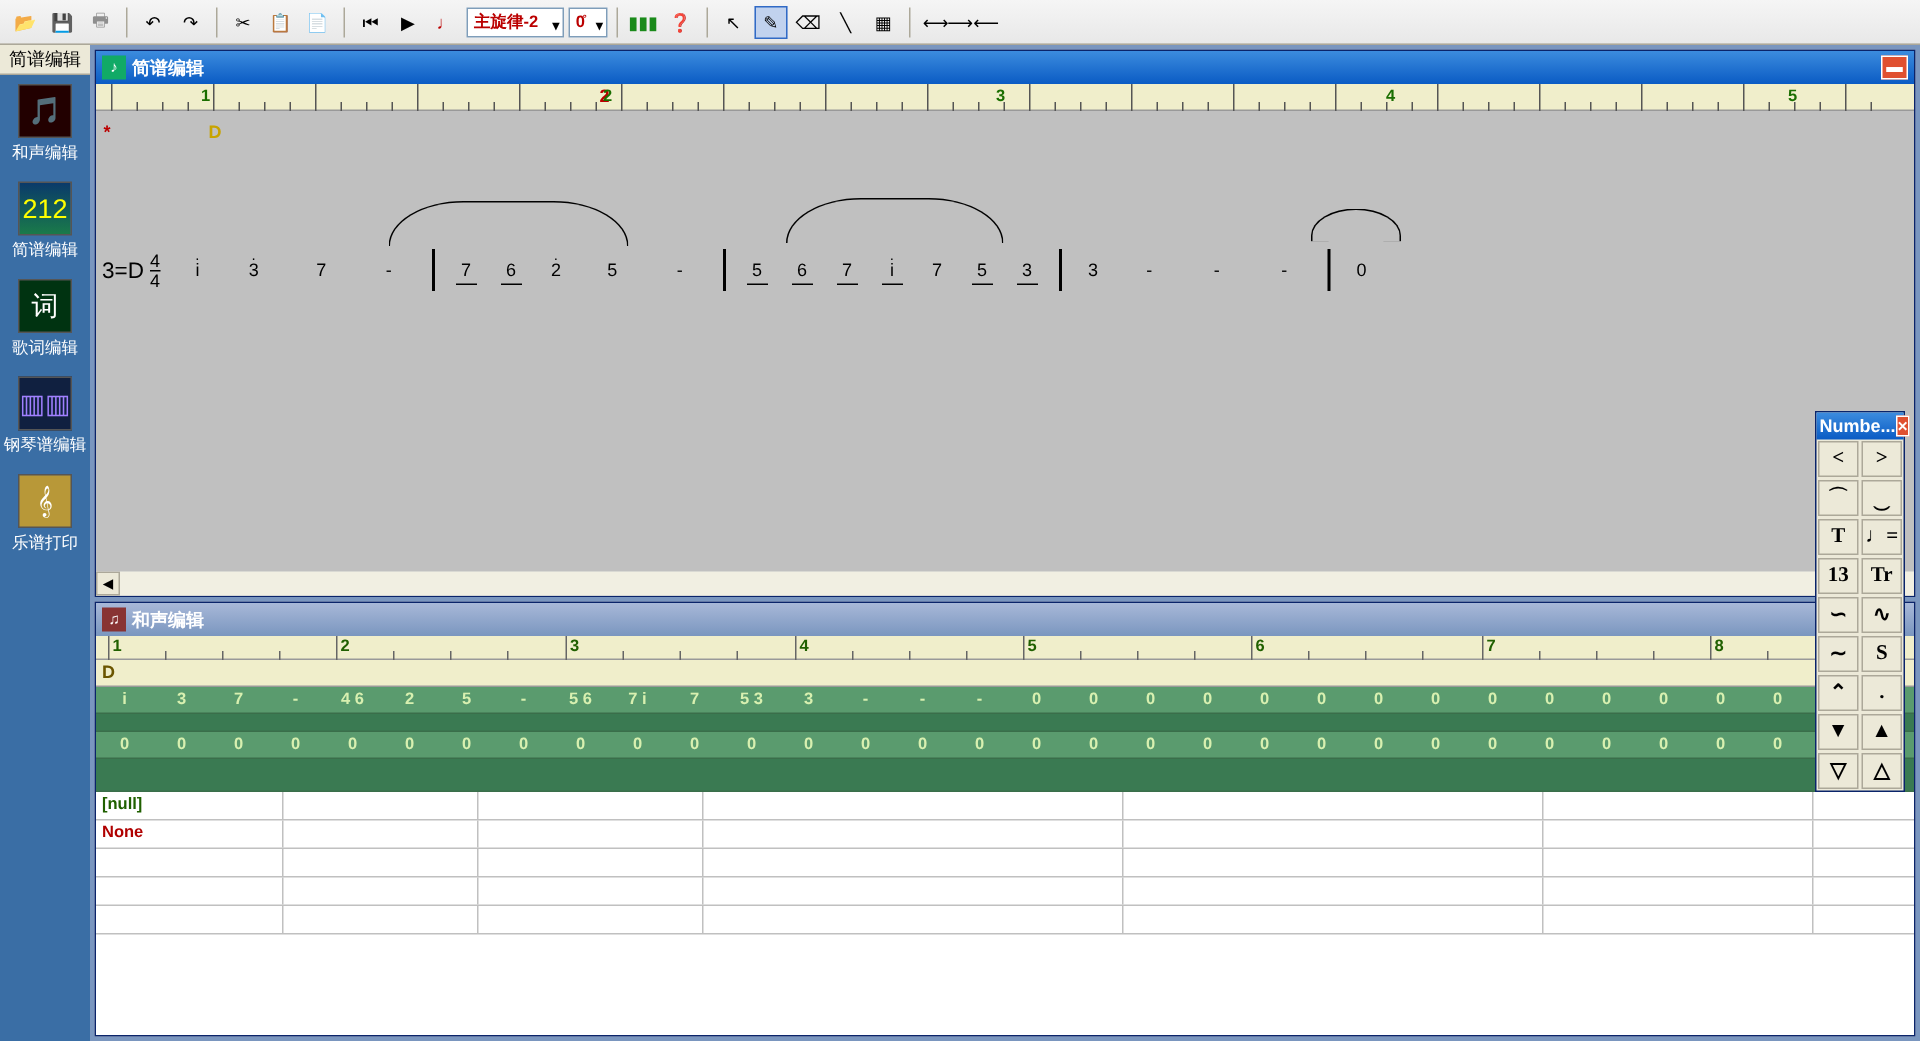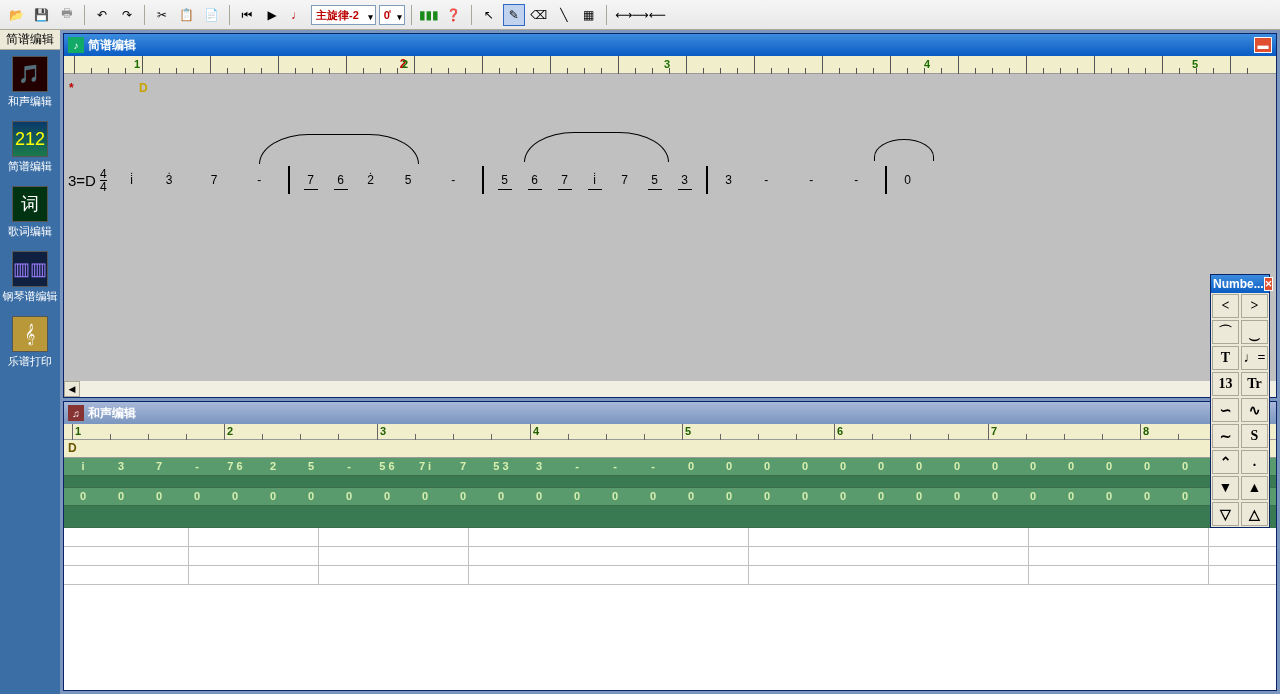--- a/index.html
+++ b/index.html
@@ -323,21 +323,21 @@
               <div class="bl" style="left: 1114px; height: 6px; top: 10px;"></div>
               <div class="bl" style="left: 1152px; height: 6px; top: 10px;"></div>
               <div class="bl" style="left: 1190px; height: 6px; top: 10px;"></div>
             </div>
           <div class="krow">D</div>
           <div class="hrow g1" id="hrow1">
               <div class="hc">i</div>
               <div class="hc">3</div>
               <div class="hc">7</div>
               <div class="hc">-</div>
-              <div class="hc">7 6</div>
+              <div class="hc">4 6</div>
               <div class="hc">2</div>
               <div class="hc">5</div>
               <div class="hc">-</div>
               <div class="hc">5 6</div>
               <div class="hc">7 i</div>
               <div class="hc">7</div>
               <div class="hc">5 3</div>
               <div class="hc">3</div>
               <div class="hc">-</div>
               <div class="hc">-</div>
@@ -387,20 +387,36 @@
               <div class="hc">0</div>
               <div class="hc">0</div>
               <div class="hc">0</div>
               <div class="hc">0</div>
               <div class="hc">0</div>
               <div class="hc">0</div>
               <div class="hc">0</div>
             </div>
           <div class="hrow g2" style="height:22px;"></div>
           <div class="table-area">
+            <div class="trow">
+                <div class="tcell c0">[null]</div>
+                <div class="tcell c1"></div>
+                <div class="tcell c2"></div>
+                <div class="tcell c3"></div>
+                <div class="tcell c4"></div>
+                <div class="tcell c5"></div>
+              </div>
+            <div class="trow">
+                <div class="tcell c0 red">None</div>
+                <div class="tcell c1"></div>
+                <div class="tcell c2"></div>
+                <div class="tcell c3"></div>
+                <div class="tcell c4"></div>
+                <div class="tcell c5"></div>
+              </div>
             <div class="trow">
                 <div class="tcell c0"></div>
                 <div class="tcell c1"></div>
                 <div class="tcell c2"></div>
                 <div class="tcell c3"></div>
                 <div class="tcell c4"></div>
                 <div class="tcell c5"></div>
               </div>
             <div class="trow">
                 <div class="tcell c0"></div>

